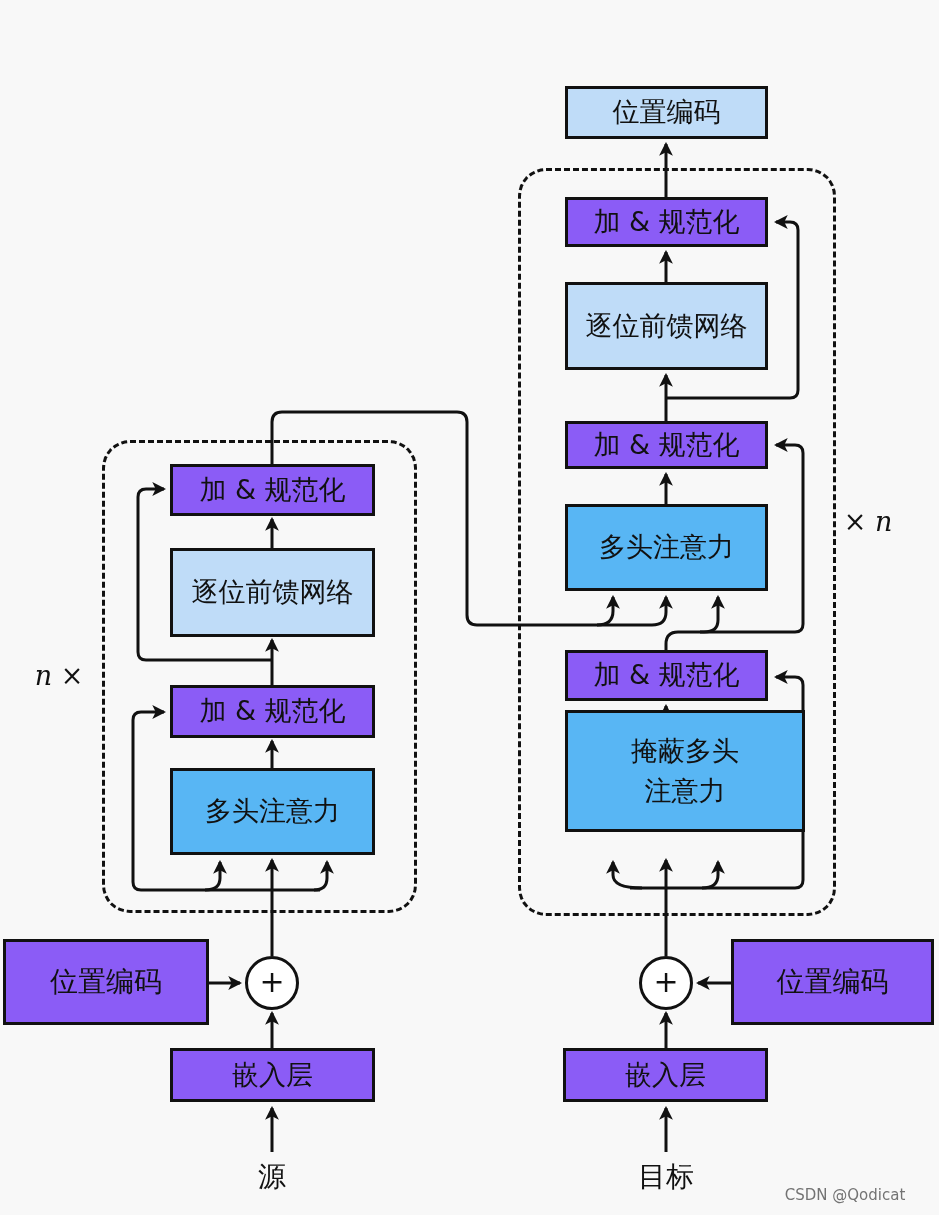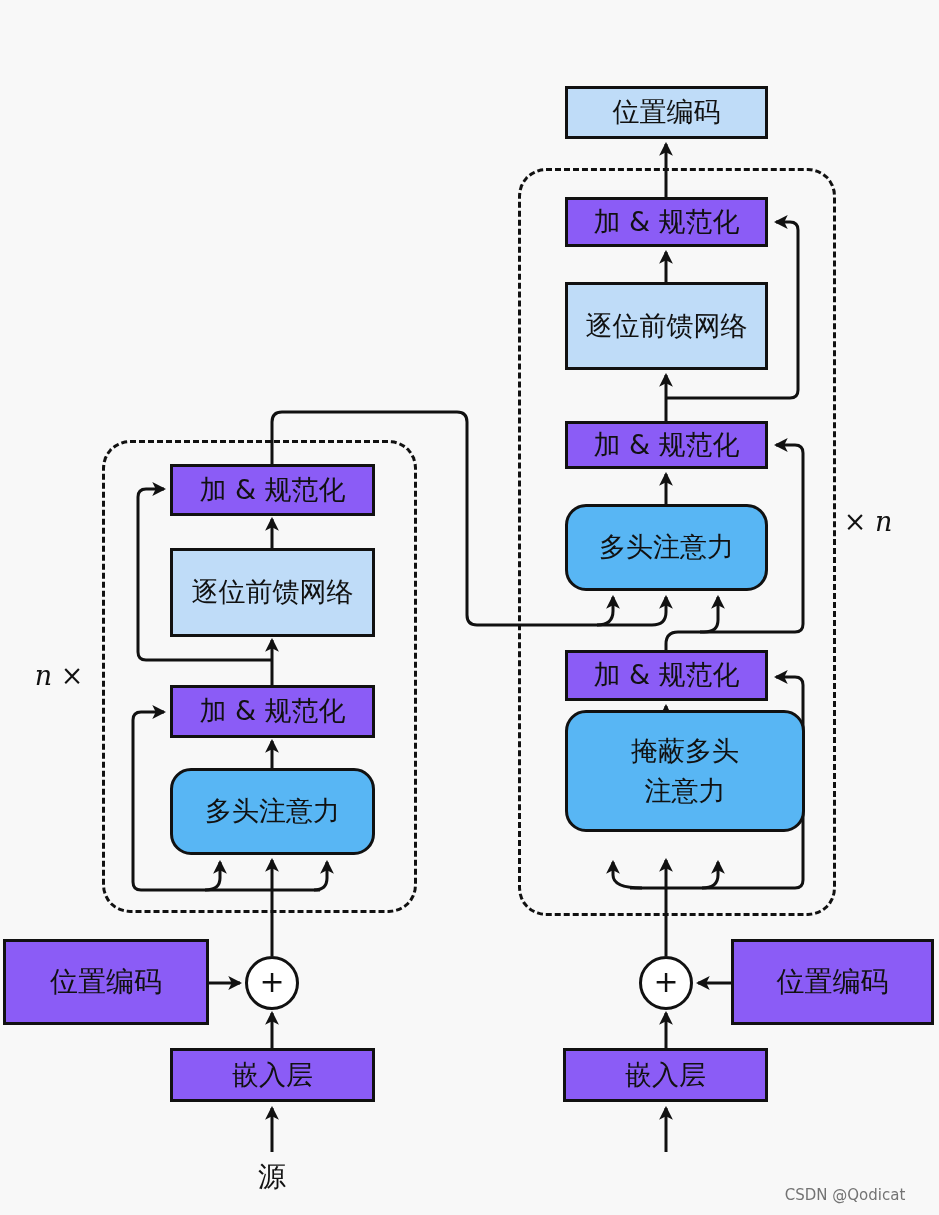--- a/index.html
+++ b/index.html
@@ -11,21 +11,21 @@
   .dashed{
     position:absolute;border:3px dashed #111;border-radius:28px;
     background:transparent;z-index:1;box-sizing:border-box;
   }
   .box{
     position:absolute;border:3px solid #111;background:#8b5cf6;box-sizing:border-box;
     display:flex;align-items:center;justify-content:center;text-align:center;
     font-size:27px;line-height:1.5;z-index:3;
   }
   .light{background:#bfdcf8;}
-  .medium{background:#58b6f4;border-radius:21px;}
+  .medium{background:#58b6f4;}
   .label{
     position:absolute;z-index:3;font-size:27px;text-align:center;line-height:1.2;
   }
   .repeat{
     font-family:"DejaVu Serif","Liberation Serif",serif;font-style:italic;font-size:27px;
   }
   .plus-circle{
     position:absolute;width:54px;height:54px;border:3.5px solid #111;border-radius:50%;
     background:#fff;box-sizing:border-box;display:flex;align-items:center;justify-content:center;
     font-size:30px;font-weight:400;z-index:3;padding-bottom:3px;
@@ -116,16 +116,17 @@
   <div class="box" style="left:563px;top:1048px;width:205px;height:54px">嵌入层</div>
 
   <div class="plus-circle" style="left:245px;top:956px">
     <span>+</span>
   </div>
   <div class="plus-circle" style="left:639px;top:956px">
     <span>+</span>
   </div>
 
   <div class="label" style="left:172px;top:1160px;width:200px;font-size:28px">源</div>
+  <div class="label" style="left:566px;top:1160px;width:200px;font-size:28px">目标</div>
 
   <div class="watermark" style="left:760px;top:1186px;width:170px">CSDN @Qodicat</div>
 
 </div>
 
 </body></html>

